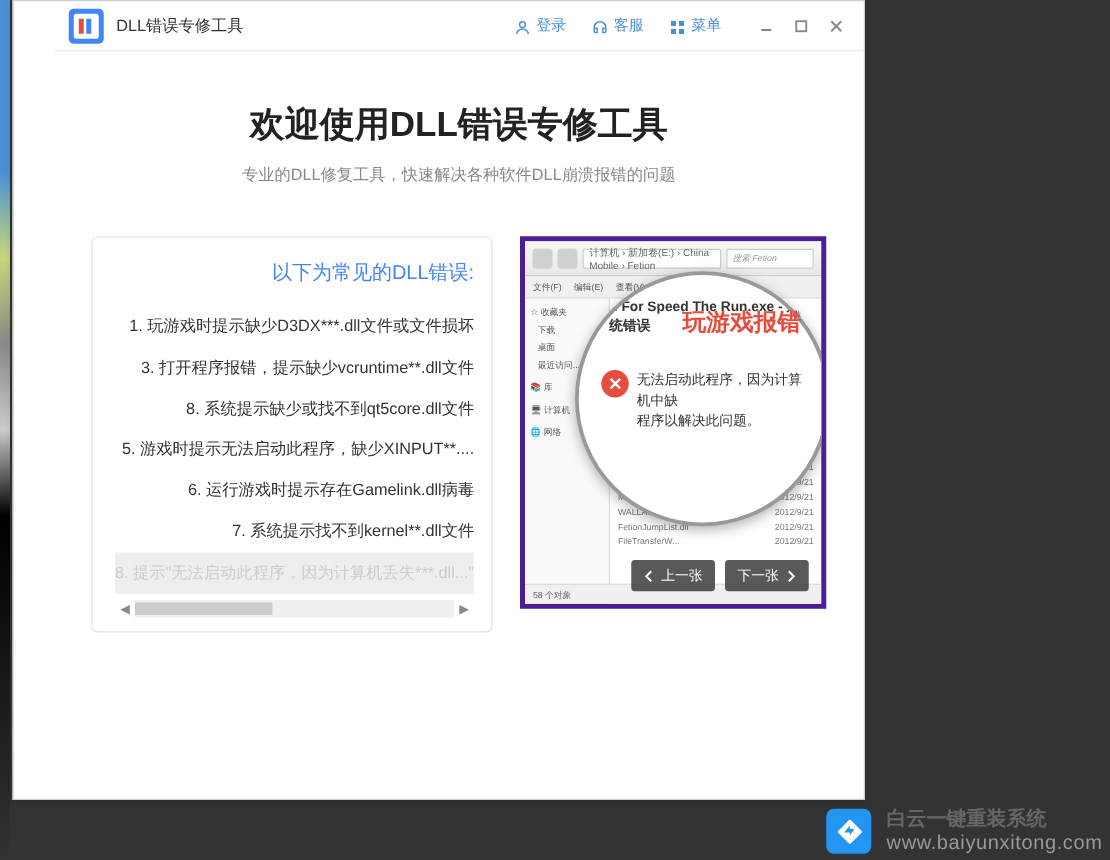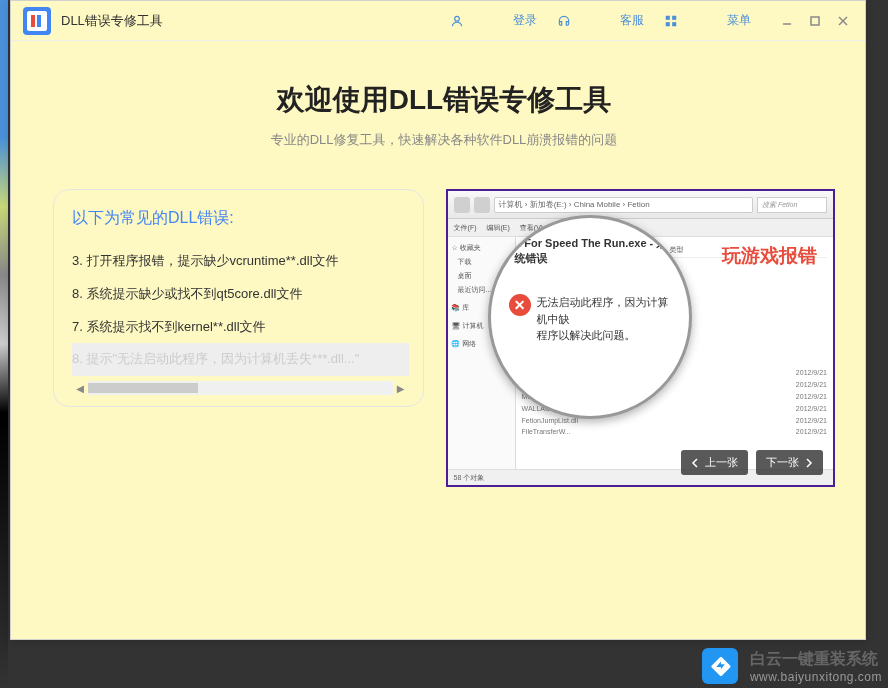--- a/index.html
+++ b/index.html
@@ -1,50 +1,50 @@
 <!DOCTYPE html>
 <html><head>
   <meta charset="utf-8">
   <style>
     * { margin: 0; padding: 0; box-sizing: border-box; font-family: "Microsoft YaHei", "SimHei", sans-serif; }
     body { width: 888px; height: 688px; background: #333; position: relative; overflow: hidden; }
     
     .sidebar-strip { position: absolute; left: 0; top: 0; width: 8px; height: 688px; background: linear-gradient(to bottom, #4a90d9 0%, #4a90d9 20%, #c8d878 30%, #888 40%, #ccc 50%, #000 60%, #333 100%); }
     
-    .window { position: absolute; left: 10px; top: 0; width: 856px; height: 640px; background: #fef9c3; border: 1px solid #d0d0d0; box-shadow: 0 2px 8px rgba(0,0,0,0.15); }
+    .window { position: absolute; left: 10px; top: 0; width: 682px; height: 640px; background: #ffffff; border: 1px solid #d0d0d0; box-shadow: 0 2px 8px rgba(0,0,0,0.15); padding-left: 32px; }
     
     .titlebar { display: flex; align-items: center; height: 40px; padding: 0 8px 0 12px; border-bottom: 1px solid #eee; }
     .app-icon { width: 28px; height: 28px; background: #4285f4; border-radius: 4px; margin-right: 10px; display: flex; align-items: center; justify-content: center; position: relative; }
     .app-icon-inner { width: 20px; height: 20px; background: #fff; border-radius: 2px; position: relative; }
     .app-icon-inner::before { content: ''; position: absolute; left: 4px; top: 4px; width: 4px; height: 12px; background: #e74c3c; }
     .app-icon-inner::after { content: ''; position: absolute; left: 10px; top: 4px; width: 4px; height: 12px; background: #4285f4; }
     .app-title { font-size: 13px; color: #333; flex: 0 0 auto; }
     .titlebar-spacer { flex: 1; }
-    .titlebar-btn { display: flex; align-items: center; padding: 6px 10px; font-size: 12px; color: #4a90d9; cursor: pointer; gap: 45px; }
+    .titlebar-btn { display: flex; align-items: flex-end; padding: 6px 10px; font-size: 12px; color: #4a90d9; cursor: pointer; }
     .titlebar-btn svg, .titlebar-btn .icn { margin-right: 4px; }
     .win-controls { display: flex; margin-left: 12px; }
     .win-btn { width: 28px; height: 28px; display: flex; align-items: center; justify-content: center; cursor: pointer; color: #888; font-size: 14px; }
     
-    .content { padding: 40px 30px 20px; margin-left: 12px; }
+    .content { padding: 40px 30px 20px; }
     .heading { font-size: 28px; font-weight: bold; color: #222; text-align: center; margin-bottom: 12px; }
     .subheading { font-size: 13px; color: #888; text-align: center; margin-bottom: 40px; }
     
     .panels { display: flex; gap: 22px; align-items: flex-start; }
     
-    .left-panel { width: 378px; border: 1px solid #e5e5e5; border-radius: 16px; padding: 18px 14px 8px 18px; }
+    .left-panel { width: 378px; border: 1px solid #e5e5e5; border-radius: 5px; padding: 18px 14px 8px 18px; text-align: right; }
     .left-panel-title { font-size: 16px; color: #4285f4; margin-bottom: 16px; }
     .error-list { list-style: none; }
     .error-item { font-size: 13px; color: #333; line-height: 1.6; padding: 6px 0; white-space: nowrap; overflow: hidden; text-overflow: ellipsis; }
     .error-item.faded { color: #ccc; background: #eee; }
     .scrollbar-h { display: flex; align-items: center; height: 20px; margin-top: 2px; }
     .scroll-arrow { width: 16px; height: 16px; display: flex; align-items: center; justify-content: center; color: #888; font-size: 10px; cursor: pointer; }
     .scroll-track { flex: 1; height: 14px; background: #f0f0f0; position: relative; }
     .scroll-thumb { position: absolute; left: 0; top: 2px; width: 110px; height: 10px; background: #ccc; border-radius: 0; }
     
-    .right-panel { width: 398px; height: 298px; border: 2px solid #4c1d95; background: #f4f4f4; position: relative; overflow: hidden; }
+    .right-panel { width: 398px; height: 298px; border: 4px solid #4c1d95; background: #f4f4f4; position: relative; overflow: hidden; }
     .mock-explorer { position: absolute; inset: 0; }
     .mock-toolbar { height: 28px; background: linear-gradient(#f8f8f8,#e8e8e8); border-bottom: 1px solid #ccc; display: flex; align-items: center; padding: 0 6px; gap: 4px; }
     .mock-toolbar .tb-btn { width: 16px; height: 16px; background: #d0d0d0; border-radius: 3px; }
     .mock-addr { flex: 1; height: 16px; background: #fff; border: 1px solid #ccc; border-radius: 2px; font-size: 8px; padding: 0 4px; display: flex; align-items: center; color: #666; }
     .mock-search-box { width: 70px; height: 16px; background: #fff; border: 1px solid #ccc; font-size: 7px; font-style: italic; color: #999; padding: 0 4px; display: flex; align-items: center; }
     .mock-menu { height: 18px; background: #f0f0f0; border-bottom: 1px solid #ddd; font-size: 7px; color: #555; padding: 0 6px; display: flex; align-items: center; gap: 10px; }
     .mock-body { display: flex; height: calc(100% - 46px); }
     .mock-tree { width: 68px; background: #fafafa; border-right: 1px solid #ddd; font-size: 7px; color: #555; padding: 4px; }
     .mock-tree div { padding: 2px 0; display: flex; align-items: center; gap: 2px; }
     .mock-main { flex: 1; background: #fff; position: relative; padding: 6px; }
@@ -70,21 +70,21 @@
     .action-row { display: flex; align-items: center; justify-content: center; margin-top: 54px; gap: 30px; position: relative; }
     .primary-btn { background: #4285f4; color: #fff; font-size: 15px; padding: 12px 26px; border: none; cursor: pointer; }
     .secondary-link { color: #4285f4; font-size: 14px; cursor: pointer; }
     .red-arrow { position: absolute; left: 90px; top: 50%; width: 260px; height: 50px; }
     .red-arrow svg { position: absolute; top: -50px; left: 0; }
     
     .watermark { position: absolute; right: 6px; bottom: 4px; display: flex; align-items: center; gap: 12px; z-index: 50; }
     .wm-logo { width: 36px; height: 36px; background: #2196f3; border-radius: 6px; display: flex; align-items: center; justify-content: center; }
     .wm-logo svg { width: 22px; height: 22px; }
     .wm-text-main { font-size: 16px; font-weight: bold; color: #666; }
-    .wm-text-sub { font-size: 12px; color: #999; letter-spacing: 0.5px; }
+    .wm-text-sub { font-size: 16px; color: #999; letter-spacing: 0.5px; }
   </style>
 </head>
 <body>
 
 <div class="sidebar-strip"></div>
 
 <div class="window">
   <div class="titlebar">
     <div class="app-icon">
         <div class="app-icon-inner"></div>
@@ -134,22 +134,25 @@
   </div>
 
   <div class="content">
     <h1 class="heading">欢迎使用DLL错误专修工具</h1>
     <div class="subheading">专业的DLL修复工具，快速解决各种软件DLL崩溃报错的问题</div>
 
     <div class="panels">
       <div class="left-panel">
         <div class="left-panel-title">以下为常见的DLL错误:</div>
         <ul class="error-list">
+          <li class="error-item">1. 玩游戏时提示缺少D3DX***.dll文件或文件损坏</li>
           <li class="error-item">3. 打开程序报错，提示缺少vcruntime**.dll文件</li>
           <li class="error-item">8. 系统提示缺少或找不到qt5core.dll文件</li>
+          <li class="error-item">5. 游戏时提示无法启动此程序，缺少XINPUT**....</li>
+          <li class="error-item">6. 运行游戏时提示存在Gamelink.dll病毒</li>
           <li class="error-item">7. 系统提示找不到kernel**.dll文件</li>
           <li class="error-item faded">8. 提示"无法启动此程序，因为计算机丢失***.dll..."</li>
         </ul>
         <div class="scrollbar-h">
           <div class="scroll-arrow">◀</div>
           <div class="scroll-track">
               <div class="scroll-thumb"></div>
             </div>
           <div class="scroll-arrow">▶</div>
         </div>

